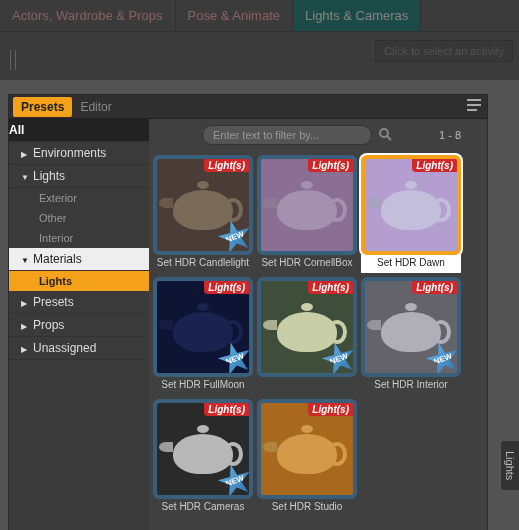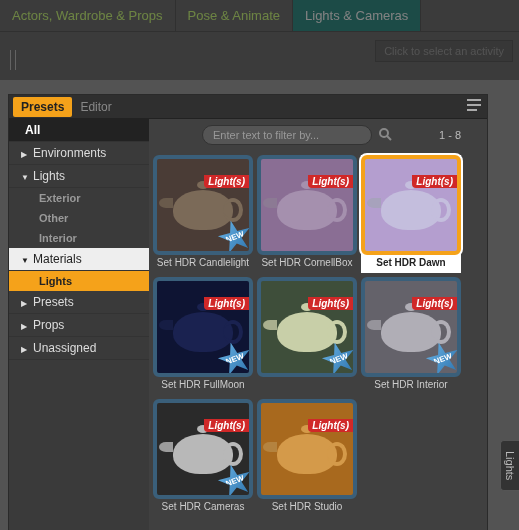--- a/index.html
+++ b/index.html
@@ -15,21 +15,21 @@
   }
   .top-tabs {
     display: flex;
     background: #535353;
     border-bottom: 1px solid #3a3a3a;
     height: 32px;
     align-items: stretch;
   }
   .top-tab {
     padding: 8px 12px;
-    color: #bef264;
+    color: #fca5a5;
     font-size: 13px;
     cursor: pointer;
     border-right: 1px solid #3a3a3a;
   }
   .top-tab.active {
     background: #0f766e;
     color: #eee;
   }
   .activity-bar {
     height: 40px;
@@ -109,38 +109,37 @@
     font-size: 12px;
     color: #ddd;
     cursor: pointer;
     position: relative;
     border-bottom: 1px solid #333;
   }
   .side-item.all {
     background: #222;
     color: #fff;
     font-weight: bold;
-    padding-left: 16px;
+    padding-left: 0;
   }
   .side-item.cat::before {
     content: "▶";
     font-size: 8px;
     margin-right: 4px;
     display: inline-block;
     width: 8px;
   }
   .side-item.cat.open::before {
     content: "▼";
   }
   .side-sub {
     padding: 4px 8px 4px 30px;
     font-size: 11px;
     color: #999;
     cursor: pointer;
-    font-weight: bold;
   }
   .side-item.materials {
     background: #eee;
     color: #222;
   }
   .side-sub.active {
     background: #f5a21a;
     color: #222;
     font-weight: bold;
   }
@@ -236,21 +235,21 @@
   }
   .knob {
     position: absolute;
     left: 50%; top: 28%;
     transform: translate(-50%, -50%);
     width: 12px; height: 8px;
     border-radius: 50%;
   }
   .badge-lights {
     position: absolute;
-    top: 16px; right: 0;
+    top: 0; right: 0;
     background: #d02828;
     color: #fff;
     font-size: 10px;
     font-style: italic;
     font-weight: bold;
     padding: 1px 4px;
     border-radius: 0 0 0 4px;
   }
   .badge-new {
     position: absolute;
@@ -269,21 +268,21 @@
     left: 50%; top: 50%;
     transform: translate(-50%, -50%) rotate(-5deg);
   }
   .thumb-label {
     text-align: center;
     font-size: 10px;
     color: #ccc;
     padding: 2px 0 4px;
     line-height: 1.2;
   }
-  .thumb.selected .thumb-label { color: #222; font-weight: bold; }
+  .thumb.selected .thumb-label { color: #222; }
   .vtab {
     position: absolute;
     right: 0;
     top: 440px;
     writing-mode: vertical-rl;
     background: #333;
     border: 1px solid #555;
     border-right: none;
     padding: 10px 3px;
     font-size: 11px;

